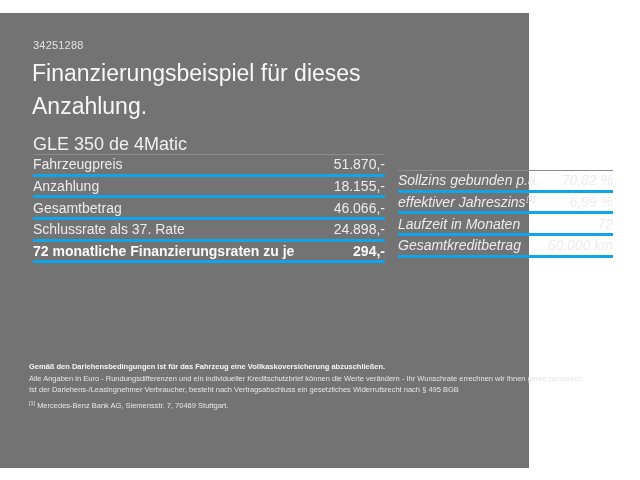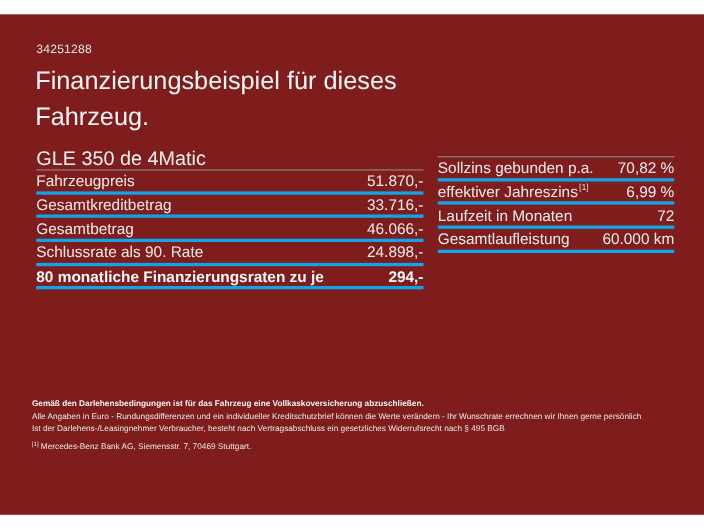--- a/index.html
+++ b/index.html
@@ -4,43 +4,44 @@
 <style>
   html,body{margin:0;padding:0;}
   body{
     width:640px;height:480px;
     background:#ffffff;
     font-family:"Liberation Sans", sans-serif;
     overflow:hidden;
   }
   .canvas{position:relative;width:640px;height:480px;background:#ffffff;}
   .stage{
-    position:absolute;left:0;top:13px;width:640px;height:455px;
-    background:#7f1d1d;color:#ececec;
+    position:absolute;left:0;top:13px;width:529px;height:455px;
+    background:#737373;color:#ececec;
   }
   .ref-number{
     position:absolute;left:33px;top:26px;
     font-size:11px;color:#e2e2e2;letter-spacing:0.2px;
   }
   .heading{
     position:absolute;left:32px;top:44px;
     font-size:23px;line-height:33px;font-weight:400;color:#f7f7f7;
     white-space:nowrap;
   }
   .model-line{
     position:absolute;left:33px;top:122px;
     font-size:18px;line-height:19px;color:#f0f0f0;
   }
   .fin-table{
     position:absolute;left:33px;top:141px;width:352px;
     border-top:1px solid #8b8b8b;
   }
   .cond-table{
-    position:absolute;left:398px;top:129px;width:215px;
+    position:absolute;left:398px;top:157px;width:215px;
     border-top:1px solid #8b8b8b;
+    font-style:italic;
   }
   .t-row{
     display:flex;justify-content:space-between;align-items:center;
     height:21.7px;box-sizing:border-box;
     border-bottom:3px solid #0ea5e9;
     font-size:14px;color:#ececec;
   }
   .t-row .lbl{white-space:nowrap;}
   .t-row .val{white-space:nowrap;text-align:right;}
   .t-row.bold{font-weight:700;color:#fafafa;}
@@ -57,63 +58,63 @@
 </head>
 <body>
 
 <div class="canvas">
   <div class="stage">
 
     <div class="ref-number">34251288</div>
 
     <div class="heading">
       <div>Finanzierungsbeispiel für dieses</div>
-      <div>Fahrzeug.</div>
+      <div>Anzahlung.</div>
     </div>
 
     <div class="model-line">GLE 350 de 4Matic</div>
 
     <div class="fin-table">
       <div class="t-row">
         <span class="lbl">Fahrzeugpreis</span>
         <span class="val">51.870,-</span>
       </div>
       <div class="t-row">
-        <span class="lbl">Gesamtkreditbetrag</span>
-        <span class="val">33.716,-</span>
+        <span class="lbl">Anzahlung</span>
+        <span class="val">18.155,-</span>
       </div>
       <div class="t-row">
         <span class="lbl">Gesamtbetrag</span>
         <span class="val">46.066,-</span>
       </div>
       <div class="t-row">
-        <span class="lbl">Schlussrate als 90. Rate</span>
+        <span class="lbl">Schlussrate als 37. Rate</span>
         <span class="val">24.898,-</span>
       </div>
       <div class="t-row bold">
-        <span class="lbl">80 monatliche Finanzierungsraten zu je</span>
+        <span class="lbl">72 monatliche Finanzierungsraten zu je</span>
         <span class="val">294,-</span>
       </div>
     </div>
 
     <div class="cond-table">
       <div class="t-row">
         <span class="lbl">Sollzins gebunden p.a.</span>
         <span class="val">70,82 %</span>
       </div>
       <div class="t-row">
         <span class="lbl"><span>effektiver Jahreszins</span><sup>[1]</sup></span>
         <span class="val">6,99 %</span>
       </div>
       <div class="t-row">
         <span class="lbl">Laufzeit in Monaten</span>
         <span class="val">72</span>
       </div>
       <div class="t-row">
-        <span class="lbl">Gesamtlaufleistung</span>
+        <span class="lbl">Gesamtkreditbetrag</span>
         <span class="val">60.000 km</span>
       </div>
     </div>
 
     <div class="fineprint">
       <div class="fp-bold">Gemäß den Darlehensbedingungen ist für das Fahrzeug eine Vollkaskoversicherung abzuschließen.</div>
       <div>Alle Angaben in Euro - Rundungsdifferenzen und ein individueller Kreditschutzbrief können die Werte verändern - Ihr Wunschrate errechnen wir Ihnen gerne persönlich</div>
       <div>Ist der Darlehens-/Leasingnehmer Verbraucher, besteht nach Vertragsabschluss ein gesetzliches Widerrufsrecht nach § 495 BGB</div>
       <div class="fp-footnote"><sup>[1]</sup><span>Mercedes-Benz Bank AG, Siemensstr. 7, 70469 Stuttgart.</span></div>
     </div>

